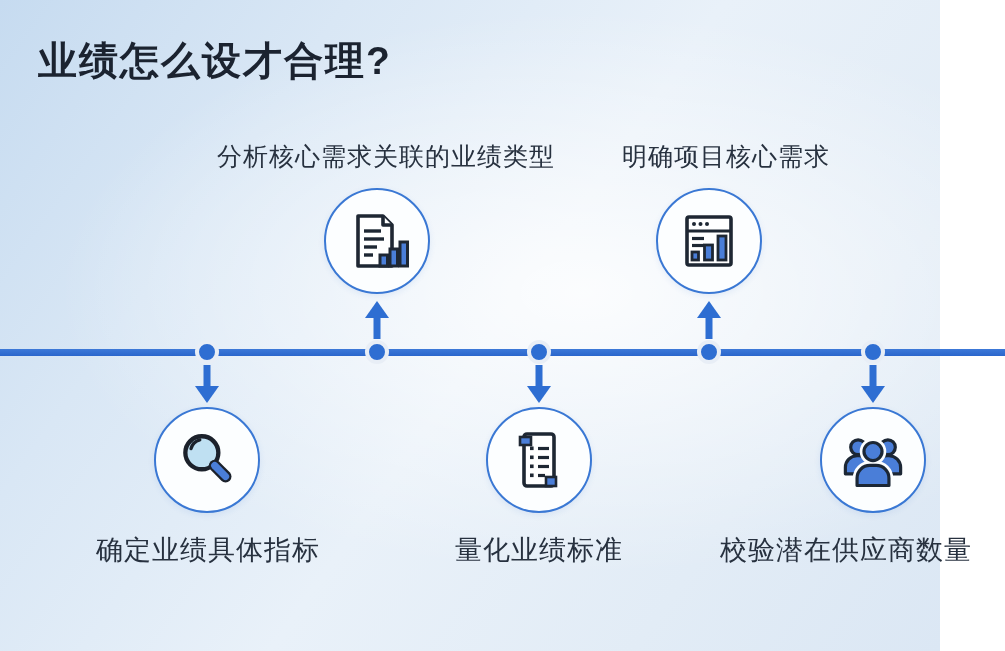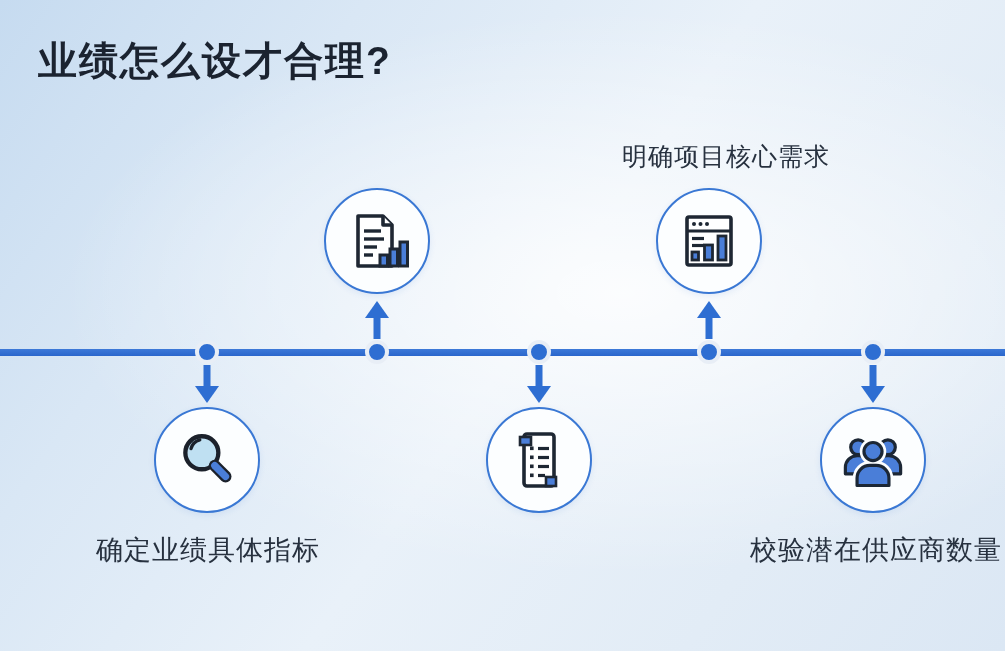--- a/index.html
+++ b/index.html
@@ -1,24 +1,25 @@
 <!DOCTYPE html>
 <html><head>
 <meta charset="utf-8">
 <style>
   html,body{margin:0;padding:0;}
   body{
     font-family:"Liberation Sans","DejaVu Sans",sans-serif;
     width:1005px;height:651px;overflow:hidden;
   }
   .canvas{
-    position:relative;width:1005px;height:651px;
+    position:relative;width:896px;height:651px;
     background:
       radial-gradient(90% 70% at 62% 45%, rgba(255,255,255,.85) 0%, rgba(255,255,255,0) 62%),
       linear-gradient(125deg,#c6dbf0 0%,#d9e7f5 25%,#e9f1f9 52%,#e2ecf6 78%,#dbe7f4 100%);
+    padding-left: 44px;
   }
   .page-title{
     position:absolute;left:38px;top:34px;margin:0;
     font-size:39px;font-weight:800;color:#1b2330;letter-spacing:2px;
   }
   .timeline-line{
     position:absolute;left:0;top:349px;width:1005px;height:7px;
     background:linear-gradient(180deg,#3d79d8,#2a66cc);
   }
   .timeline-dot{
@@ -36,21 +37,21 @@
     box-shadow:0 2px 6px rgba(46,110,210,0.10);
   }
   .circle-top{top:188px;} .circle-bottom{top:407px;}
   .cx-1{left:154px;} .cx-2{left:324px;} .cx-3{left:486px;} .cx-4{left:656px;} .cx-5{left:820px;}
   .step-label{
     position:absolute;transform:translateX(-50%);white-space:nowrap;
     color:#27313f;letter-spacing:1px;font-weight:500;
   }
   .label-top{top:140px;font-size:25px;}
   .label-bottom{top:532px;font-size:27px;}
-  .lx-1{left:208px;} .lx-2{left:386px;} .lx-3{left:539px;} .lx-4{left:726px;} .lx-5{left:876px;}
+  .lx-1{left:208px;} .lx-2{left:386px;} .lx-3{left:539px;} .lx-4{left:726px;} .lx-5{left:846px;}
   .icon-svg{display:block;}
 </style>
 </head>
 <body>
 
 <div class="canvas">
 
   <h1 class="page-title">业绩怎么设才合理?</h1>
 
   <div class="timeline-line"></div>
@@ -97,36 +98,38 @@
       <path d="M38 7 v9 h9" fill="#ffffff" stroke="#1e2733" stroke-width="3.6" stroke-linejoin="round"></path>
       <line x1="19" y1="22" x2="36" y2="22" stroke="#1e2733" stroke-width="3.4"></line>
       <line x1="19" y1="30" x2="39" y2="30" stroke="#1e2733" stroke-width="3.4"></line>
       <line x1="19" y1="38" x2="32" y2="38" stroke="#1e2733" stroke-width="3.4"></line>
       <line x1="19" y1="46" x2="28" y2="46" stroke="#1e2733" stroke-width="3.4"></line>
       <rect x="35" y="46" width="7.5" height="11" fill="#4a7ed8" stroke="#1e2733" stroke-width="3"></rect>
       <rect x="45" y="40" width="7.5" height="17" fill="#4a7ed8" stroke="#1e2733" stroke-width="3"></rect>
       <rect x="55" y="33" width="7.5" height="24" fill="#4a7ed8" stroke="#1e2733" stroke-width="3"></rect>
     </svg>
   </div>
+  <div class="step-label label-top lx-2">分析核心需求关联的业绩类型</div>
 
   <div class="node-circle circle-bottom cx-3">
     <svg class="icon-svg" width="64" height="64" viewBox="0 0 64 64">
       <rect x="17" y="6" width="30" height="52" rx="3" fill="#ffffff" stroke="#1e2733" stroke-width="3.6"></rect>
       <rect x="13" y="9" width="11" height="8" fill="#4a7ed8" stroke="#1e2733" stroke-width="2.6"></rect>
       <rect x="23" y="18.5" width="3.6" height="3.6" fill="#1e2733"></rect>
       <line x1="31" y1="20.5" x2="42" y2="20.5" stroke="#1e2733" stroke-width="3.2"></line>
       <rect x="23" y="27.5" width="3.6" height="3.6" fill="#1e2733"></rect>
       <line x1="31" y1="29.5" x2="42" y2="29.5" stroke="#1e2733" stroke-width="3.2"></line>
       <rect x="23" y="36.5" width="3.6" height="3.6" fill="#1e2733"></rect>
       <line x1="31" y1="38.5" x2="42" y2="38.5" stroke="#1e2733" stroke-width="3.2"></line>
       <rect x="23" y="45.5" width="3.6" height="3.6" fill="#1e2733"></rect>
       <line x1="31" y1="47.5" x2="38" y2="47.5" stroke="#1e2733" stroke-width="3.2"></line>
       <rect x="39" y="49" width="10" height="9" fill="#4a7ed8" stroke="#1e2733" stroke-width="2.6"></rect>
     </svg>
   </div>
+  <div class="step-label label-bottom lx-3">量化业绩标准</div>
 
   <div class="node-circle circle-top cx-4">
     <svg class="icon-svg" width="64" height="64" viewBox="0 0 64 64">
       <rect x="10" y="8" width="44" height="48" rx="2" fill="#ffffff" stroke="#1e2733" stroke-width="3.6"></rect>
       <circle cx="17" cy="15" r="2" fill="#1e2733"></circle>
       <circle cx="23.5" cy="15" r="2" fill="#1e2733"></circle>
       <circle cx="30" cy="15" r="2" fill="#1e2733"></circle>
       <line x1="11" y1="22" x2="53" y2="22" stroke="#1e2733" stroke-width="3.2"></line>
       <line x1="15" y1="29.5" x2="27" y2="29.5" stroke="#1e2733" stroke-width="3.2"></line>
       <line x1="15" y1="36.5" x2="27" y2="36.5" stroke="#1e2733" stroke-width="3.2"></line>

